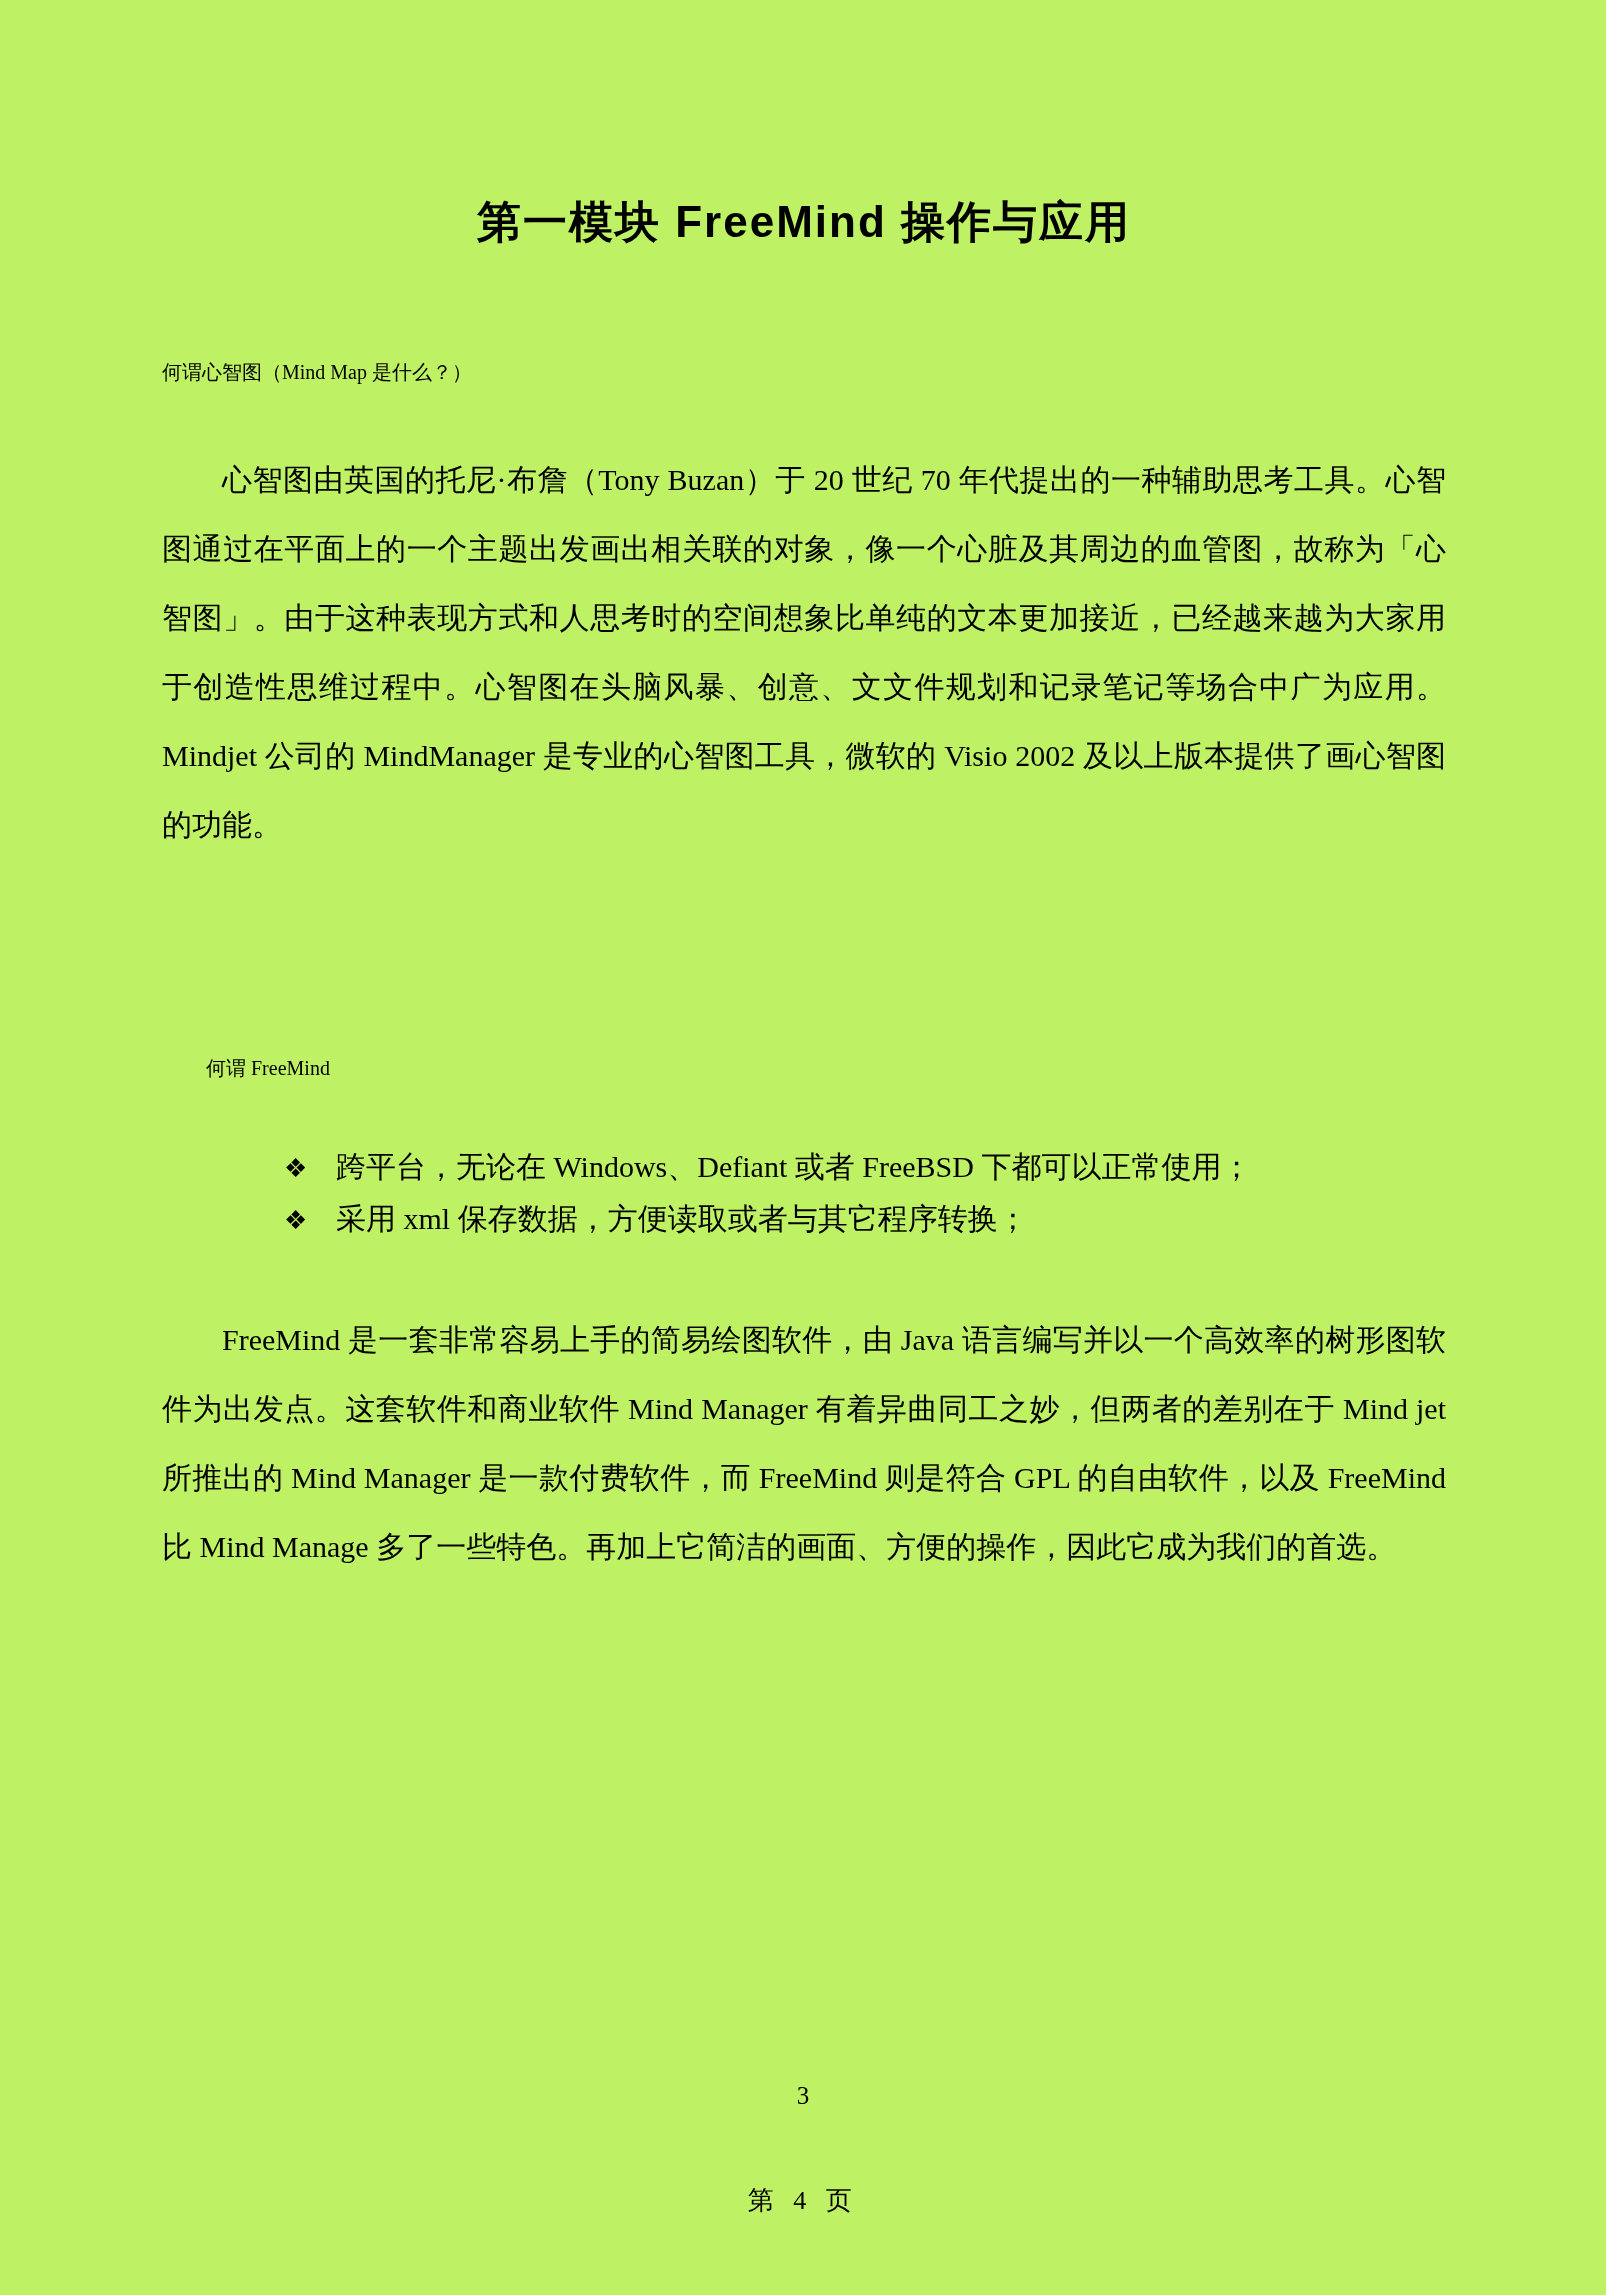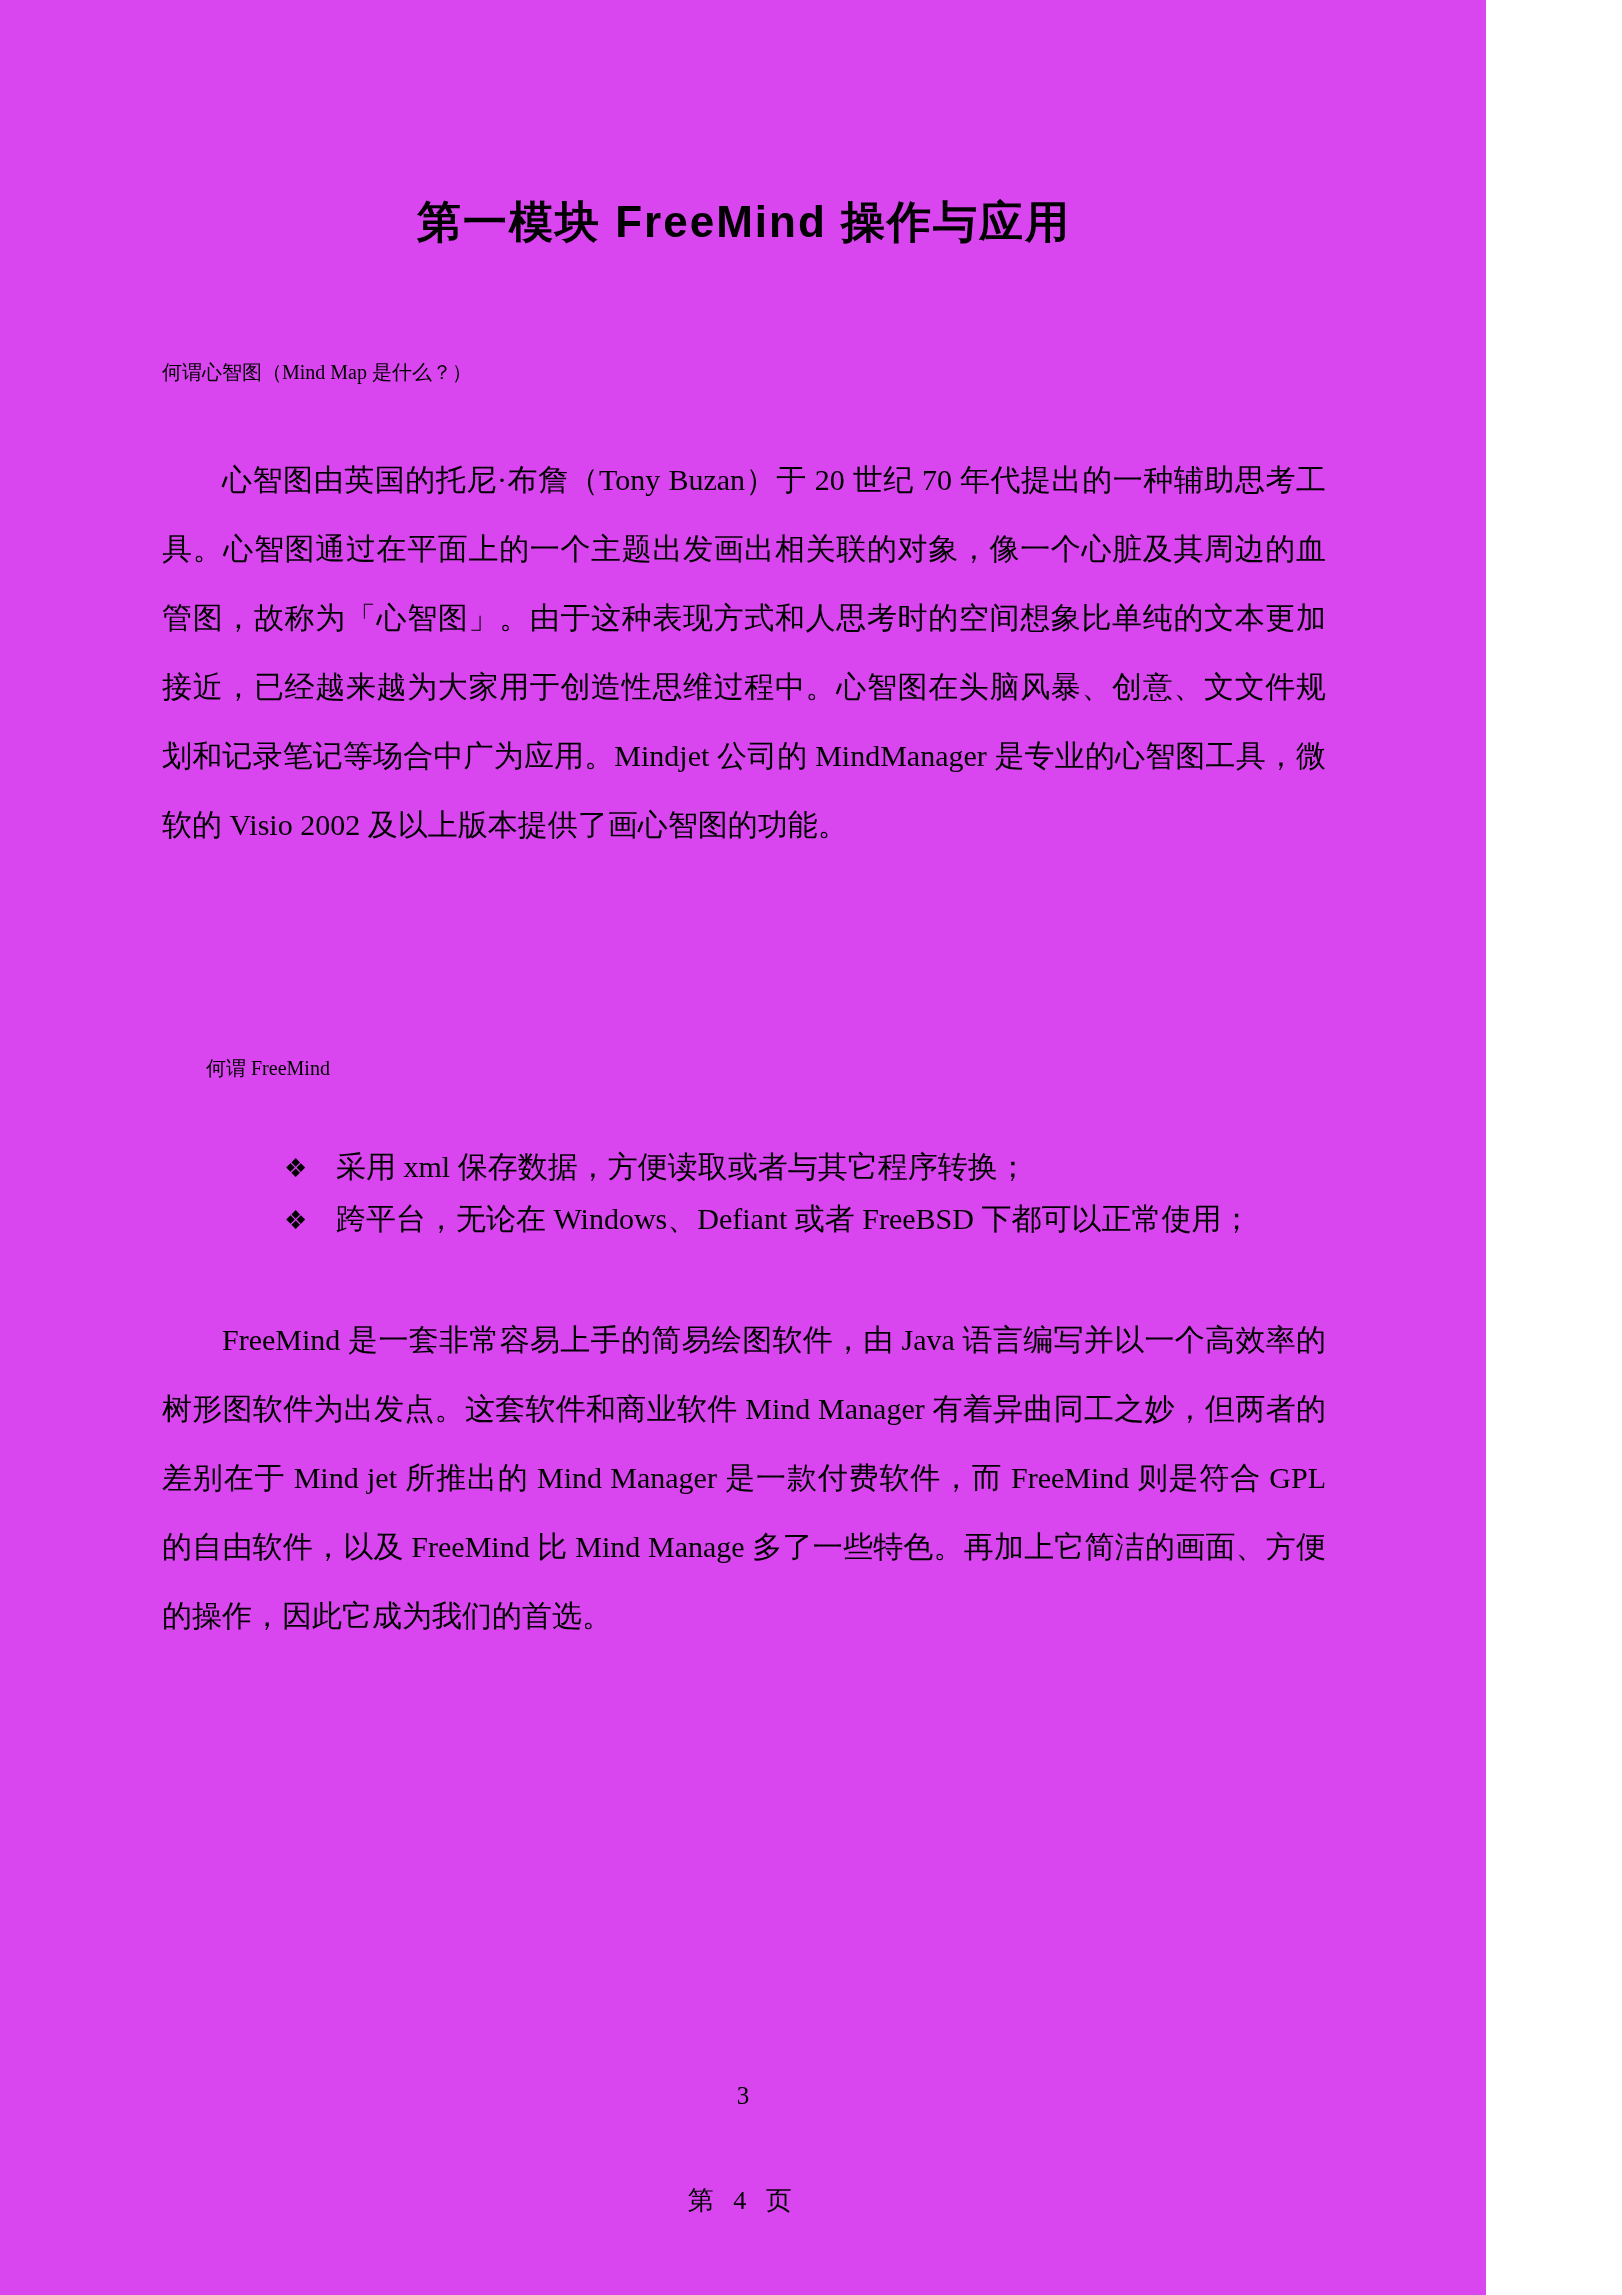--- a/index.html
+++ b/index.html
@@ -2,23 +2,23 @@
 <html style="font-size:10.5px"><head>
 <meta charset="utf-8">
 <style>
   html, body {
     margin: 0;
     padding: 0;
     background: #ffffff;
   }
   .page {
     position: relative;
-    width: 1486px;
+    width: 1606px;
     height: 2295px;
-    background: #d946ef;
+    background: #bef264;
     color: #000000;
     font-family: "Liberation Serif", "DejaVu Serif", serif;
     font-size: 30px;
     box-sizing: border-box;
     padding: 196px 160px 0 162px;
     overflow: hidden;
   }
   .doc-title {
     text-align: center;
     font-family: "Liberation Sans", "DejaVu Sans", sans-serif;
@@ -104,24 +104,24 @@
 
   <p class="para indent">心智图由英国的托尼·布詹（Tony Buzan）于 20 世纪 70 年代提出的一种辅助思考工具。心智图通过在平面上的一个主题出发画出相关联的对象，像一个心脏及其周边的血管图，故称为「心智图」。由于这种表现方式和人思考时的空间想象比单纯的文本更加接近，已经越来越为大家用于创造性思维过程中。心智图在头脑风暴、创意、文文件规划和记录笔记等场合中广为应用。Mindjet 公司的 MindManager 是专业的心智图工具，微软的 Visio 2002 及以上版本提供了画心智图的功能。</p>
 
   <div class="heading second">何谓 FreeMind</div>
 
 
 
 
   <div class="reason-list">
     <div class="reason-item">
-      <span class="bullet">❖</span><span>采用 xml 保存数据，方便读取或者与其它程序转换；</span>
+      <span class="bullet">❖</span><span>跨平台，无论在 Windows、Defiant 或者 FreeBSD 下都可以正常使用；</span>
     </div>
     <div class="reason-item">
-      <span class="bullet">❖</span><span>跨平台，无论在 Windows、Defiant 或者 FreeBSD 下都可以正常使用；</span>
+      <span class="bullet">❖</span><span>采用 xml 保存数据，方便读取或者与其它程序转换；</span>
     </div>
   </div>
 
   <p class="para indent last">FreeMind 是一套非常容易上手的简易绘图软件，由 Java 语言编写并以一个高效率的树形图软件为出发点。这套软件和商业软件 Mind Manager 有着异曲同工之妙，但两者的差别在于 Mind jet 所推出的 Mind Manager 是一款付费软件，而 FreeMind 则是符合 GPL 的自由软件，以及 FreeMind 比 Mind Manage 多了一些特色。再加上它简洁的画面、方便的操作，因此它成为我们的首选。</p>
 
   <div class="page-number">3</div>
 
   <div class="footer-label">第 4 页</div>
 
 </div>

